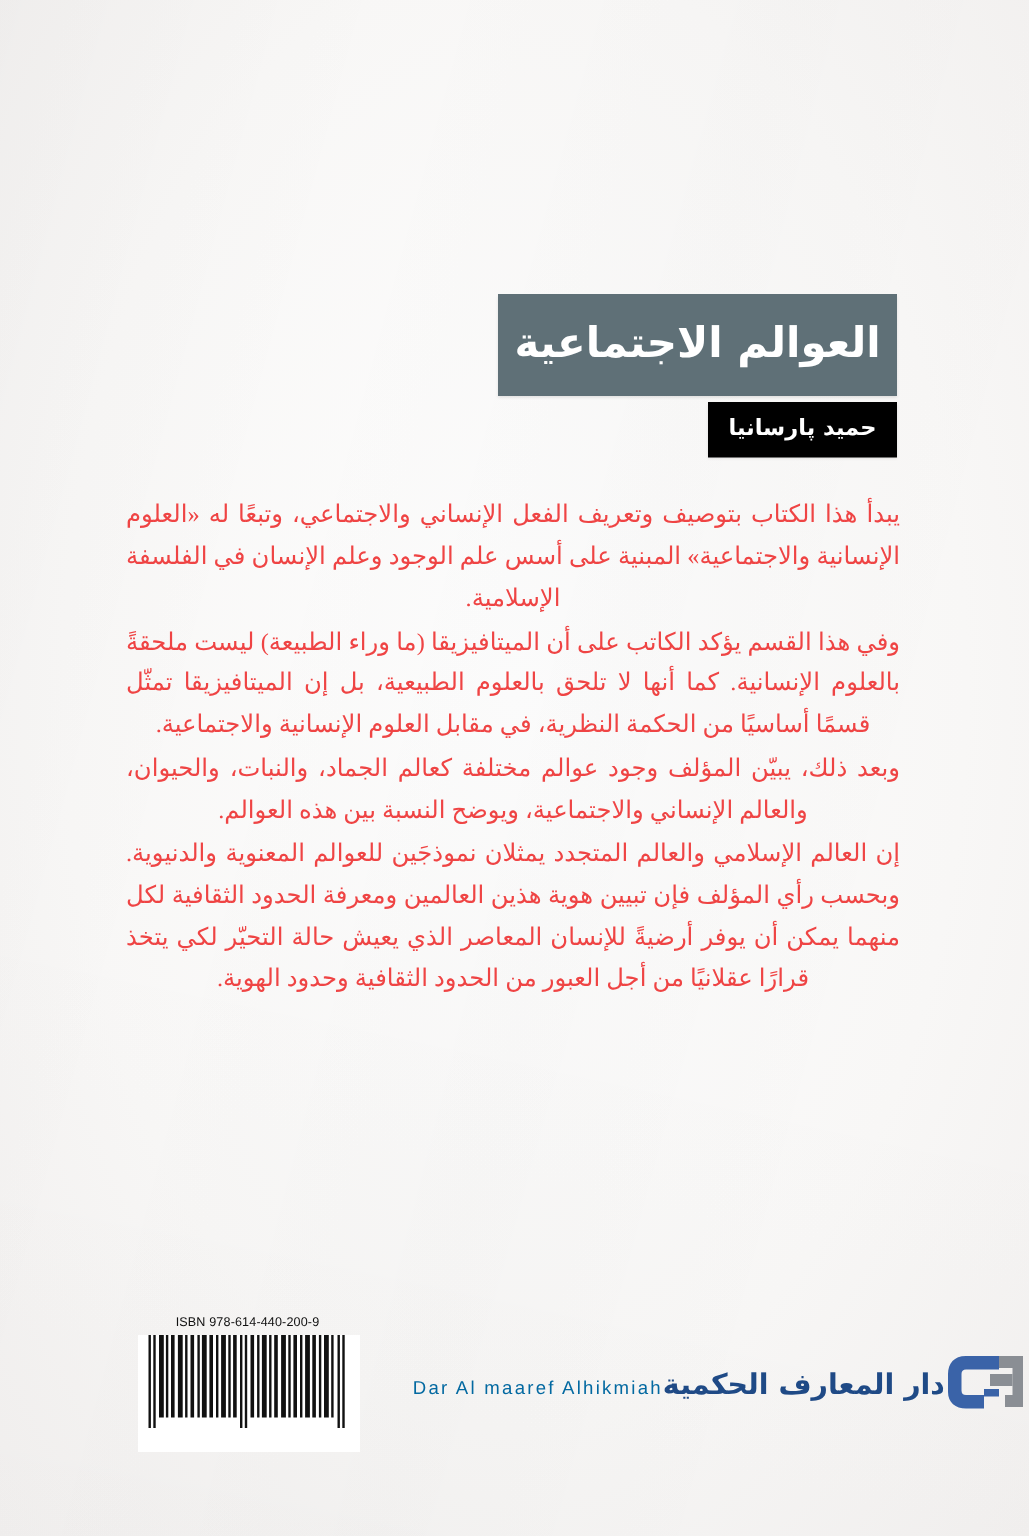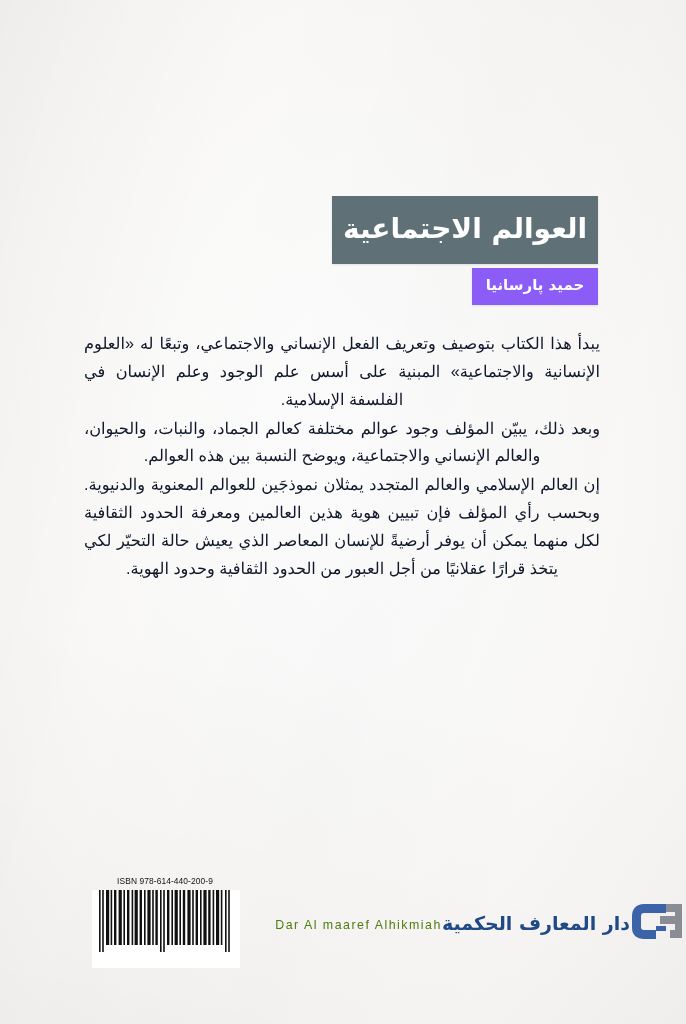--- a/index.html
+++ b/index.html
@@ -61,21 +61,21 @@
     font-family: "DejaVu Sans", "Liberation Sans", sans-serif;
     transform: translateY(-1px);
   }
 
   .author-bar {
     position: absolute;
     left: 472px;
     top: 268px;
     width: 126px;
     height: 37px;
-    background: #8b5cf6;
+    background: #000000;
     display: flex;
     align-items: center;
     justify-content: center;
     box-shadow: 0 1px 2px rgba(0,0,0,0.10);
   }
   .author-bar .author-text {
     color: #ffffff;
     font-size: 15px;
     font-weight: bold;
     line-height: 1;
@@ -85,24 +85,24 @@
 
   
   .blurb {
     position: absolute;
     right: 86px;
     top: 330px;
     width: 516px;
     direction: rtl;
     text-align: justify;
     text-align-last: center;
-    color: #0f172a;
+    color: #ef4444;
     font-size: 16.2px;
     line-height: 1.72;
-    font-family: Liberation Sans, sans-serif;
+    font-family: Liberation Serif, serif;
   }
   .blurb p {
     margin: 0 0 1px 0;
     text-align: justify;
     text-align-last: center;
   }
 
   
   .barcode-block {
     position: absolute;
@@ -167,21 +167,21 @@
   .publisher-ar {
     color: #1f4a86;
     font-size: 19px;
     font-weight: bold;
     direction: rtl;
     line-height: 1.1;
     letter-spacing: 0.5px;
     white-space: nowrap;
   }
   .publisher-en {
-    color: #4d7c0f;
+    color: #0369a1;
     font-size: 12.4px;
     direction: ltr;
     letter-spacing: 1.5px;
     margin-top: 2px;
     white-space: nowrap;
     font-family: "Liberation Sans", sans-serif;
   }
 </style>
 </head>
 <body>
@@ -193,20 +193,21 @@
   <div class="title-bar">
     <span class="title-text">العوالم الاجتماعية</span>
   </div>
 
   <div class="author-bar">
     <span class="author-text">حميد پارسانيا</span>
   </div>
 
   <div class="blurb">
     <p>يبدأ هذا الكتاب بتوصيف وتعريف الفعل الإنساني والاجتماعي، وتبعًا له «العلوم الإنسانية والاجتماعية» المبنية على أسس علم الوجود وعلم الإنسان في الفلسفة الإسلامية.</p>
+    <p>وفي هذا القسم يؤكد الكاتب على أن الميتافيزيقا (ما وراء الطبيعة) ليست ملحقةً بالعلوم الإنسانية. كما أنها لا تلحق بالعلوم الطبيعية، بل إن الميتافيزيقا تمثّل قسمًا أساسيًا من الحكمة النظرية، في مقابل العلوم الإنسانية والاجتماعية.</p>
     <p>وبعد ذلك، يبيّن المؤلف وجود عوالم مختلفة كعالم الجماد، والنبات، والحيوان، والعالم الإنساني والاجتماعية، ويوضح النسبة بين هذه العوالم.</p>
     <p>إن العالم الإسلامي والعالم المتجدد يمثلان نموذجَين للعوالم المعنوية والدنيوية. وبحسب رأي المؤلف فإن تبيين هوية هذين العالمين ومعرفة الحدود الثقافية لكل منهما يمكن أن يوفر أرضيةً للإنسان المعاصر الذي يعيش حالة التحيّر لكي يتخذ قرارًا عقلانيًا من أجل العبور من الحدود الثقافية وحدود الهوية.</p>
   </div>
 
   <div class="barcode-block">
     <div class="isbn-text">ISBN 978-614-440-200-9</div>
     <div class="barcode">
       <svg class="bars" viewBox="0 0 148 62" preserveAspectRatio="none">
         <rect x="0" y="0" width="148" height="62" fill="#ffffff"></rect>
         <g fill="#111111">

